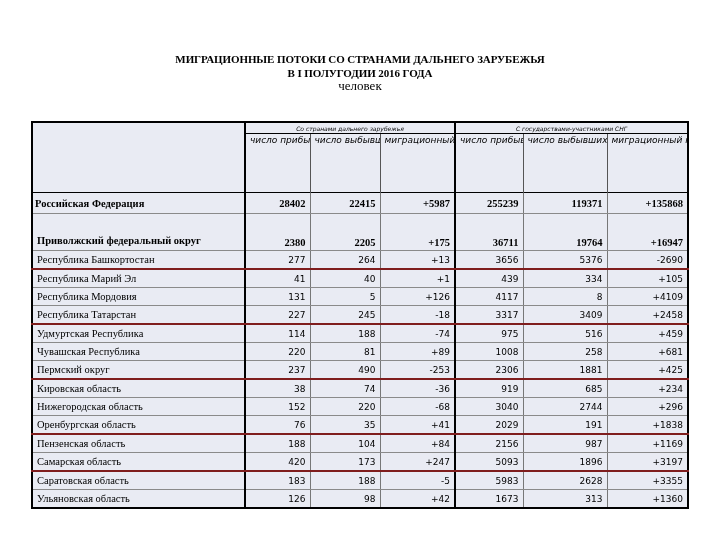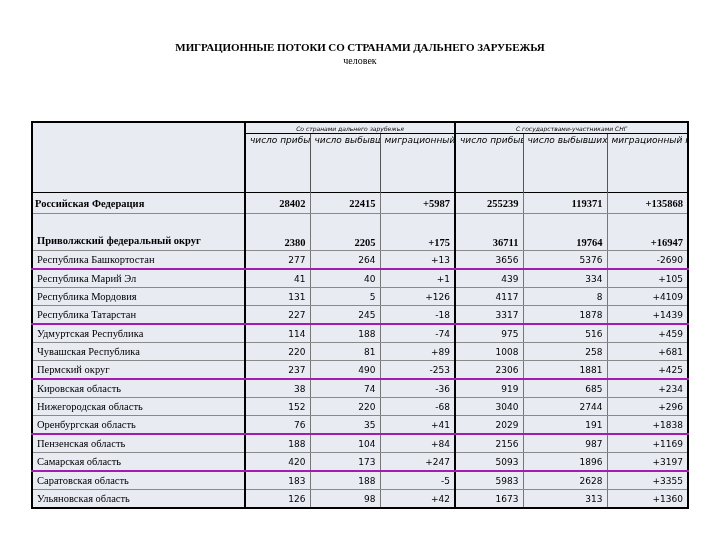--- a/index.html
+++ b/index.html
@@ -1,19 +1,19 @@
 <!DOCTYPE html>
 <html><head>
 <meta charset="utf-8">
 <style>
   html, body { margin:0; padding:0; background:#ffffff; }
   body { width:720px; height:540px; position:relative; overflow:hidden; font-family:"Liberation Serif", serif; color:#000; }
-  .titles { position:absolute; top:41px; left:0; width:720px; text-align:center; }
+  .titles { position:absolute; top:53px; left:0; width:720px; text-align:center; }
   .titles .t { font-weight:bold; font-size:11px; line-height:13.5px; letter-spacing:-0.1px; }
-  .titles .unit { font-size:10px; line-height:12px; }
+  .titles .unit { font-size:13px; line-height:12px; }
   table.mig {
     position:absolute; left:31px; top:121px; width:656px;
     border-collapse:collapse; background:#e9ebf3;
     border:2px solid #000; table-layout:fixed;
   }
   table.mig td, table.mig th { padding:0 4px; overflow:hidden; white-space:nowrap; }
   .grp { font-family:"DejaVu Sans", sans-serif; font-style:italic; font-size:6px; font-weight:normal; text-align:center; height:10px; border-left:2px solid #000; border-bottom:1px solid #000; }
   .grp.first { }
   .colh { font-family:"DejaVu Sans", sans-serif; font-style:italic; font-weight:normal; font-size:9px; line-height:12px; text-align:center; vertical-align:top; white-space:normal; border-left:1px solid #555; height:58px; padding-top:1px; }
   .colh.thick { border-left:2px solid #000; }
@@ -21,27 +21,28 @@
   .blank { border-right:2px solid #000; }
   td { font-size:10.5px; height:17px; border-bottom:1px solid #8a8a8a; }
   td.num { text-align:right; border-left:1px solid #777; font-family:"DejaVu Sans", sans-serif; font-size:9px; padding-right:6px; }
   td.num.thick { border-left:2px solid #000; }
   td.name { padding-left:10px; border-right:2px solid #000; }
   tr.bold td { font-weight:bold; font-family:"Liberation Serif", serif; font-size:10.5px; }
   tr.bold td.name { padding-left:2px; }
   tr.rf td { height:20px; border-top:1px solid #000; }
   tr.pfo td { height:34px; vertical-align:bottom; padding-bottom:2px; }
   tr.pfo td.name { white-space:normal; line-height:15px; padding-left:4px; }
-  tr.sep td { border-bottom:2px solid #a21caf; }
+  tr.sep td { border-bottom:2px solid #7f1d1d; }
 </style>
 </head>
 <body>
 
 <div class="titles">
   <div class="t">МИГРАЦИОННЫЕ ПОТОКИ СО СТРАНАМИ ДАЛЬНЕГО ЗАРУБЕЖЬЯ</div>
+  <div class="t">В I ПОЛУГОДИИ 2016 ГОДА</div>
   <div class="unit">человек</div>
 </div>
 
 <table class="mig">
   <colgroup>
     <col style="width:213px">
       <col style="width:65px">
       <col style="width:70px">
       <col style="width:75px">
     <col style="width:68px">
@@ -108,22 +109,22 @@
         <td class="num thick">4117</td>
         <td class="num">8</td>
         <td class="num">+4109</td>
       </tr>
       <tr class=" sep">
         <td class="name">Республика Татарстан</td>
         <td class="num thick">227</td>
         <td class="num">245</td>
         <td class="num">-18</td>
         <td class="num thick">3317</td>
-        <td class="num">1878</td>
-        <td class="num">+1439</td>
+        <td class="num">3409</td>
+        <td class="num">+2458</td>
       </tr>
       <tr>
         <td class="name">Удмуртская Республика</td>
         <td class="num thick">114</td>
         <td class="num">188</td>
         <td class="num">-74</td>
         <td class="num thick">975</td>
         <td class="num">516</td>
         <td class="num">+459</td>
       </tr>

